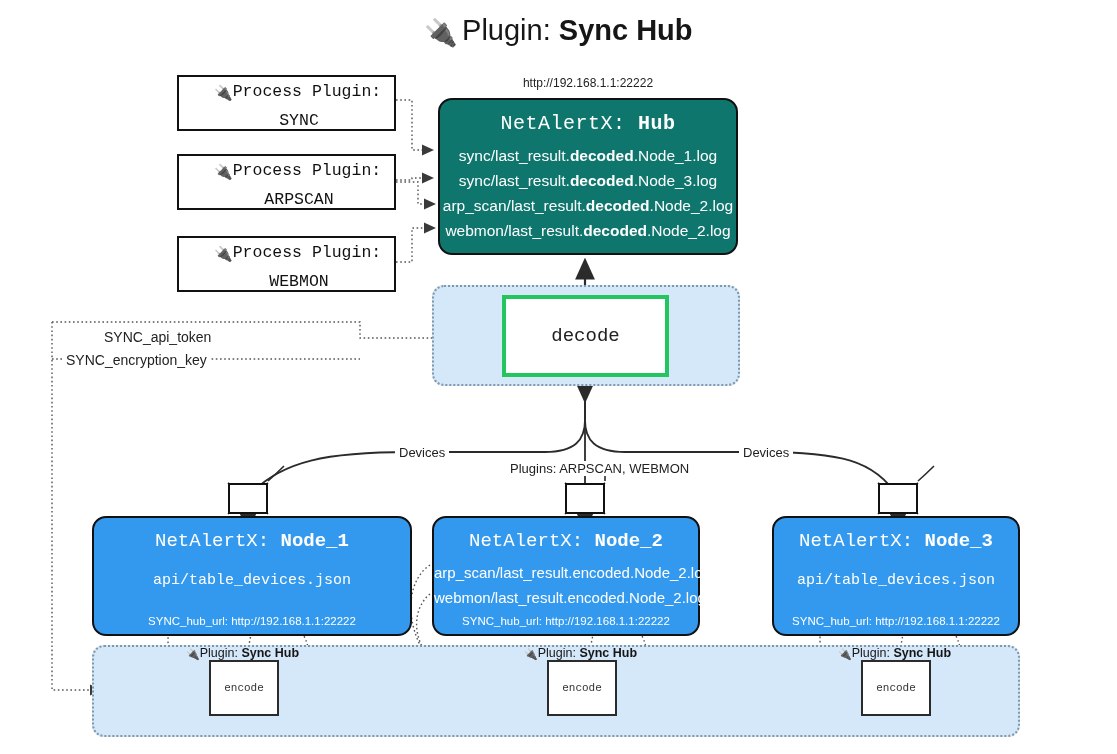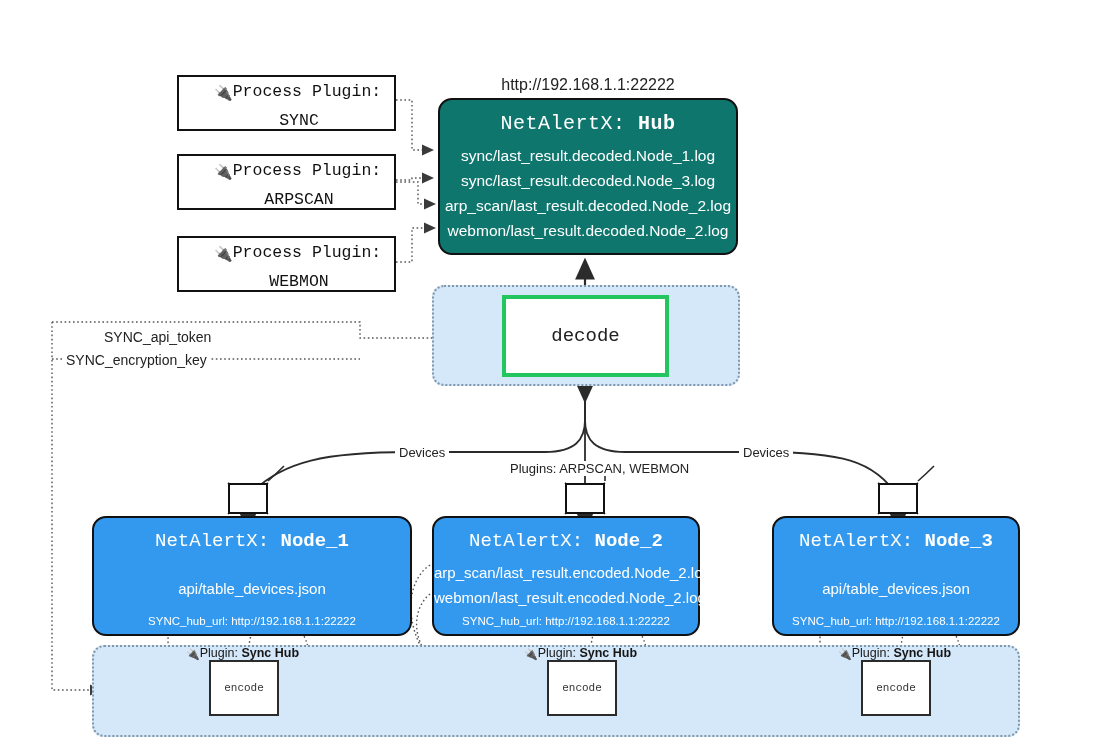--- a/index.html
+++ b/index.html
@@ -9,30 +9,30 @@
   svg.layer{position:absolute;left:0;top:0;width:1117px;height:754px;pointer-events:none;}
 
   .node{position:absolute;box-sizing:border-box;}
 
   
   #title{left:0;top:14px;width:1117px;text-align:center;font-size:29px;color:#161616;}
   #title .tplug{font-size:27px;vertical-align:-2px;margin-right:4px;}
   #title .b{font-weight:bold;}
 
   
-  #hub-url{left:438px;top:76px;width:300px;text-align:center;font-size:16px;color:#222;}
+  #hub-url{left:438px;top:76px;width:300px;text-align:center;font-size:12px;color:#222;}
 
   
   #hub{left:438px;top:98px;width:300px;height:157px;background:#0f766e;
        border:2px solid #111;border-radius:14px;}
   #hub .hub-title{margin-top:12px;text-align:center;color:#ffffff;
        font-family:"Liberation Mono",monospace;font-size:20px;letter-spacing:.5px;}
   #hub .hub-title .b{font-weight:bold;}
   #hub .logline{color:#fff;font-size:15.5px;text-align:center;line-height:25px;white-space:nowrap;}
-  #hub .logline .b{font-weight:normal;}
+  #hub .logline .b{font-weight:bold;}
   #hub .loglines{margin-top:8px;}
 
   
   .pbox{background:#fff;border:2px solid #111;width:219px;height:56px;
         font-family:"Liberation Mono",monospace;font-size:16.5px;color:#111;
         line-height:26px;padding-top:2px;text-align:center;padding-left:25px;}
   .pbox .l1{display:block;text-align:left;padding-left:10px;}
   .pbox .l2{display:block;}
   .pbox .plug{font-size:15px;vertical-align:-2px;}
   #pbox1{left:177px;top:75px;}
@@ -61,21 +61,21 @@
   .nbox{background:#3399ee;border:2px solid #111;border-radius:14px;}
   .nbox .ntitle{margin-top:12px;text-align:center;color:#ffffff;
         font-family:"Liberation Mono",monospace;font-size:19px;}
   .nbox .ntitle .b{font-weight:bold;}
   .nbox .nline{color:#fff;font-size:15px;text-align:center;line-height:25px;white-space:nowrap;}
   .nbox .nfoot{color:#fff;font-size:11.5px;text-align:center;white-space:nowrap;
         position:absolute;left:0;right:0;bottom:7px;margin-top:28px;}
   #node1{left:92px;top:516px;width:320px;height:120px;}
   #node2{left:432px;top:516px;width:268px;height:120px;}
   #node3{left:772px;top:516px;width:248px;height:120px;}
-  #node1 .nlines,#node3 .nlines{margin-top:24px;}
+  #node1 .nlines,#node3 .nlines{margin-top:16px;font-family:Liberation Mono, monospace;}
   #node2 .nlines{margin-top:8px;}
 
   
   .env{width:40px;height:31px;background:#fff;border:2px solid #111;}
 
   
   #botwrap{left:92px;top:645px;width:928px;height:92px;background:#d5e8fa;
         border:2px dotted #7e97ab;border-radius:12px;}
   .encbox{width:70px;height:56px;background:#fff;border:2px solid #2b2b2b;
         display:flex;align-items:center;justify-content:center;
@@ -157,20 +157,24 @@
       <path d="M878,483 L898,498 L918,483"></path>
       <path d="M878,514 L895,498 M918,514 L901,498"></path>
     </g>
     <g stroke="#2b2b2b" stroke-width="1.6" fill="none">
       <path d="M268,481 C276,474 280,470 284,466"></path>
       <path d="M605,481 L605,476"></path>
       <path d="M918,481 C926,474 930,470 934,466"></path>
     </g>
   </svg>
 
+  <div class="node" id="title">
+    <span class="tplug">🔌</span><span>Plugin:</span>
+    <span class="b">Sync Hub</span>
+  </div>
 
   <div class="node" id="hub-url">http://192.168.1.1:22222</div>
 
   <div class="node" id="hub">
     <div class="hub-title">
       <span>NetAlertX:</span>
       <span class="b">Hub</span>
     </div>
     <div class="loglines">
       <div class="logline">

